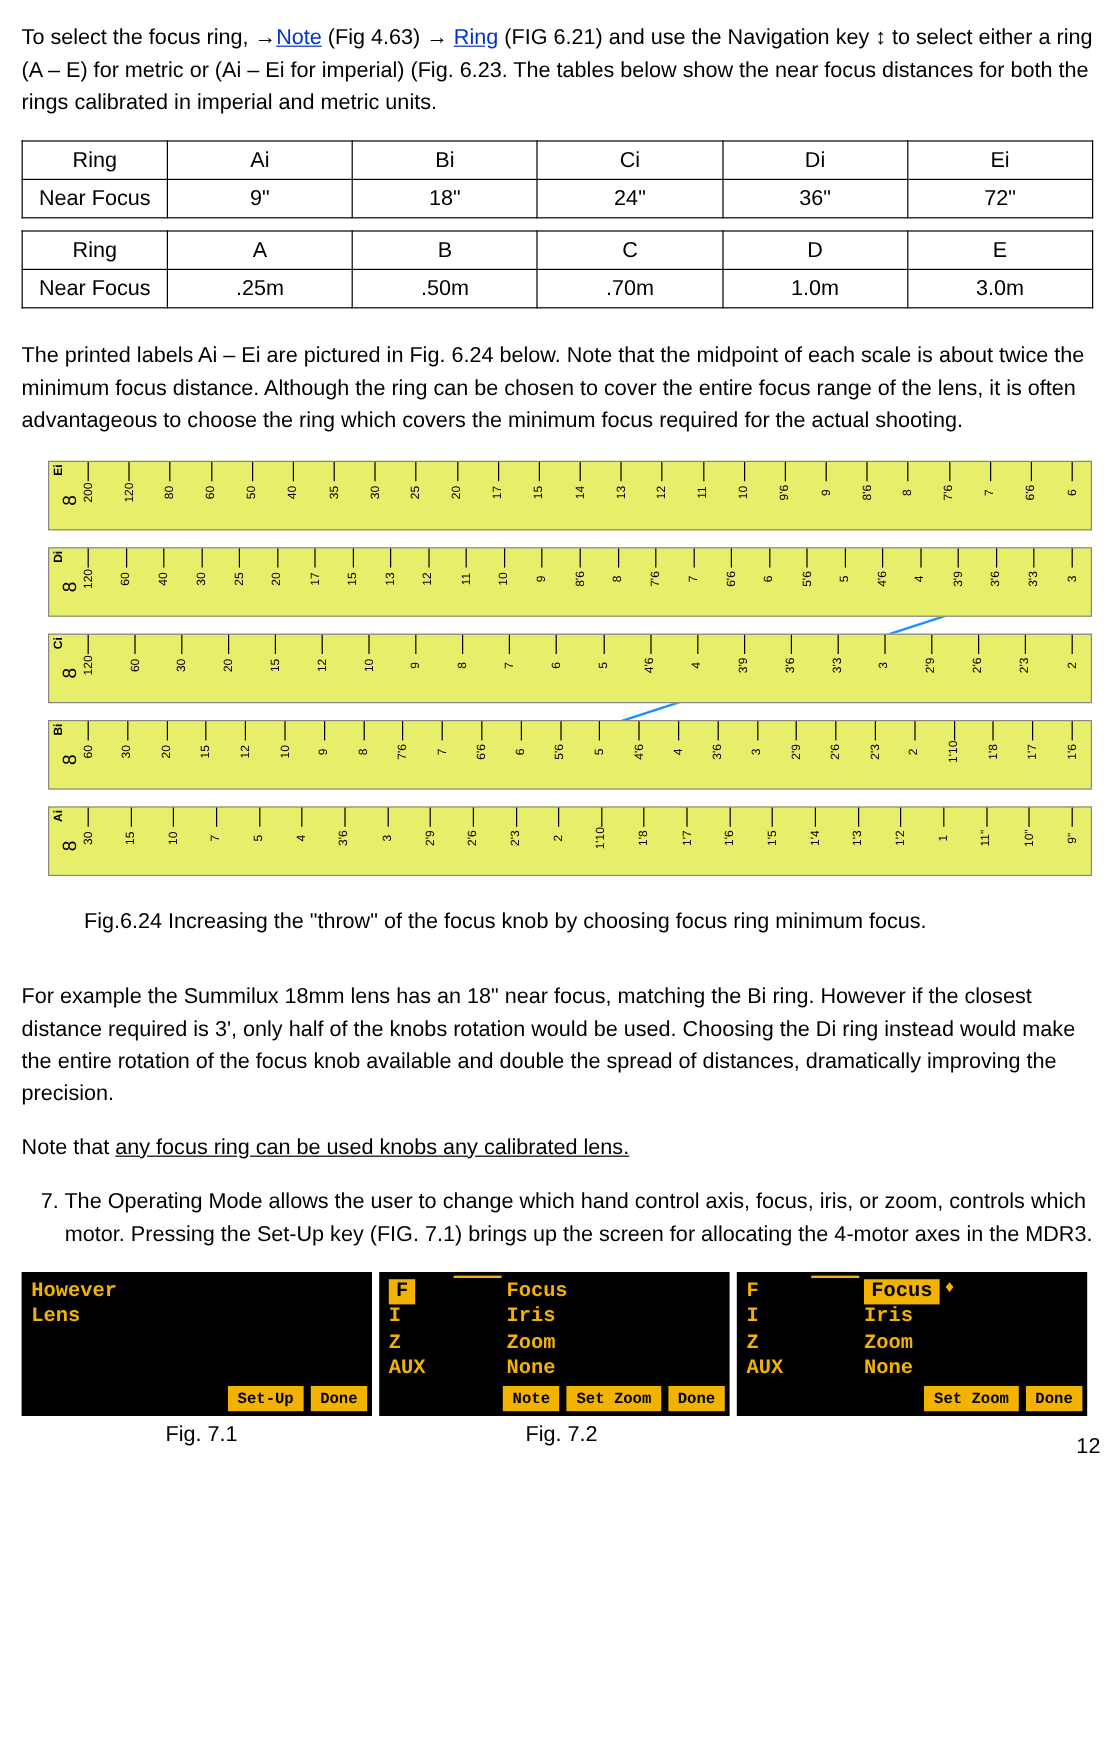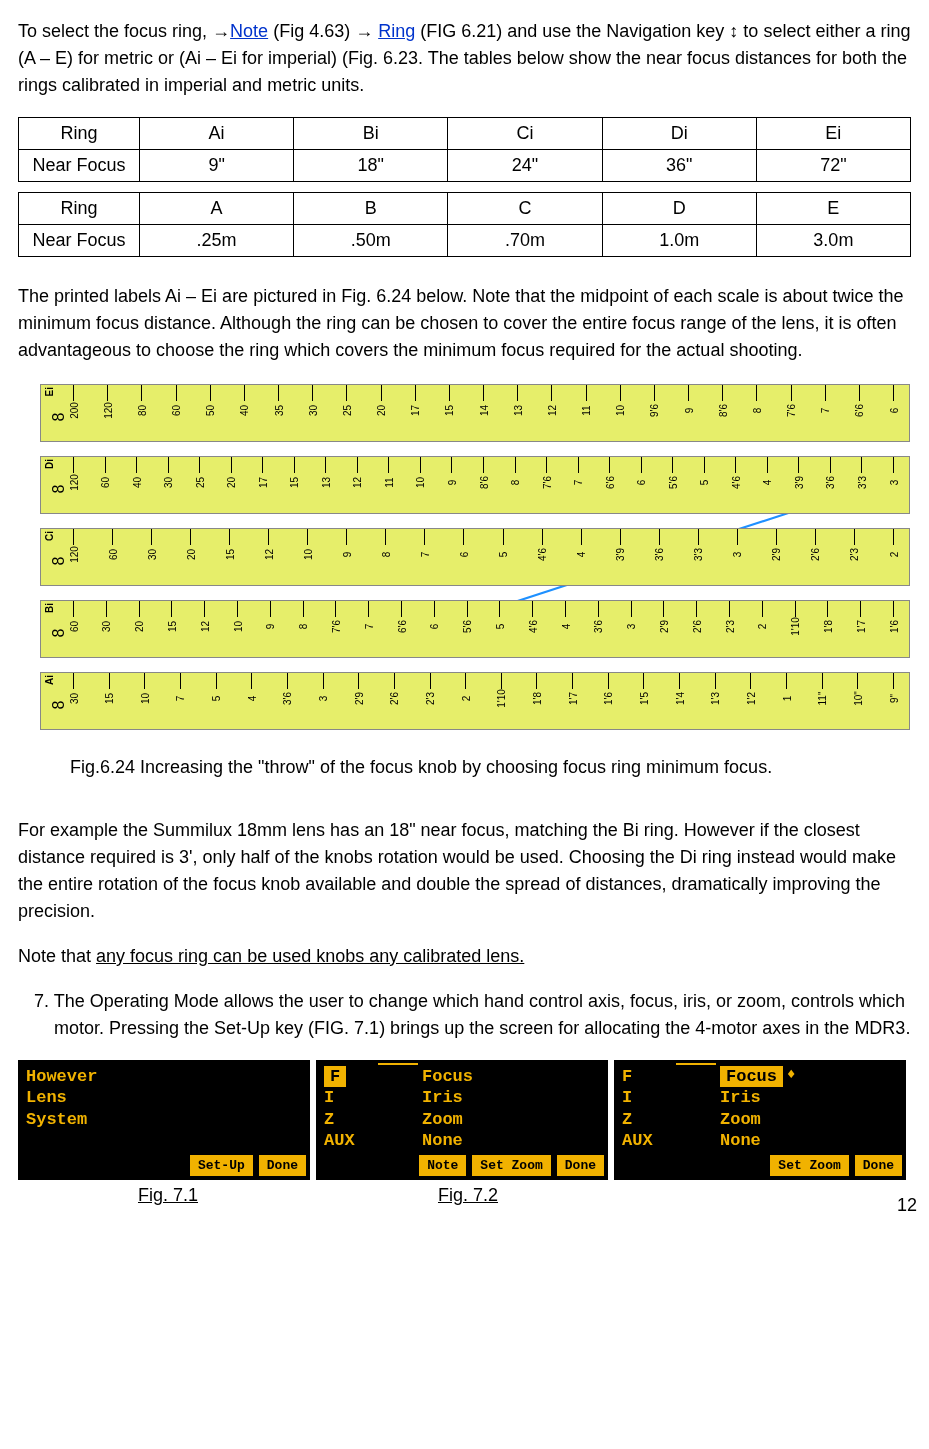--- a/index.html
+++ b/index.html
@@ -160,21 +160,20 @@
     width: 40px;
     border-top: 2px solid #f1b200;
     vertical-align: middle;
     margin: 0 4px;
     position: relative; top: -3px;
   }
   .caprow {
     display: flex;
     width: 893px;
     margin-top: 2px;
-    text-decoration: underline;
   }
   .caprow div {
     text-align: center;
     font-size: 18px;
   }
   .caprow .c1 { width: 300px; }
   .caprow .c2 { width: 300px; text-align: center; }
   .caprow .c3 { width: 300px; }
   .pagenum {
     position: absolute;
@@ -655,21 +654,20 @@
 </p>
 
 <p class="indent-para">7. The Operating Mode allows the user to change which hand control axis, focus, iris, or zoom, controls which motor. Pressing the Set-Up key (FIG. 7.1) brings up the screen for allocating the 4-motor axes in the MDR3.</p>
 
 <div class="screens-row">
 
   <div class="screen">
     <div class="lines">
       <div>However</div>
       <div>Lens</div>
-      <div>System</div>
     </div>
     <div class="btnbar">
       <span class="btn">Set-Up</span>
       <span class="btn">Done</span>
     </div>
   </div>
 
   <div class="screen">
     <div class="lines">
       <div class="line2col">

